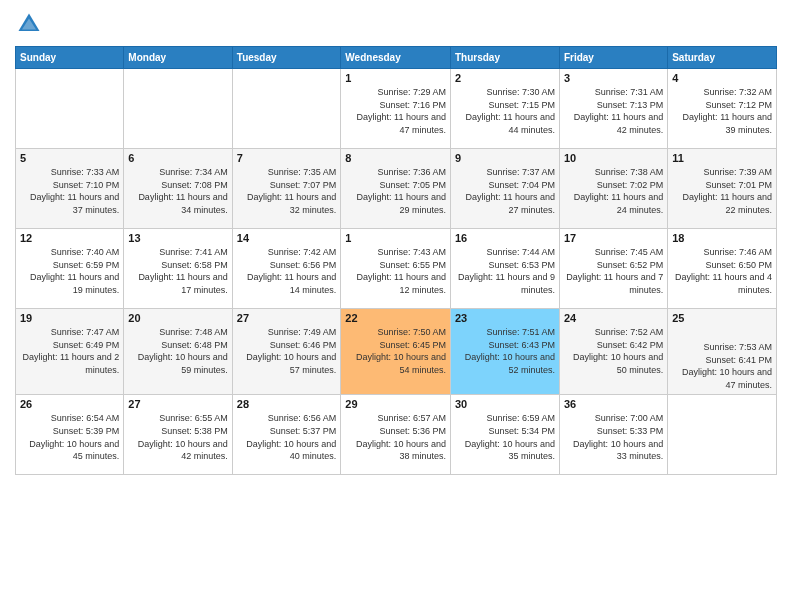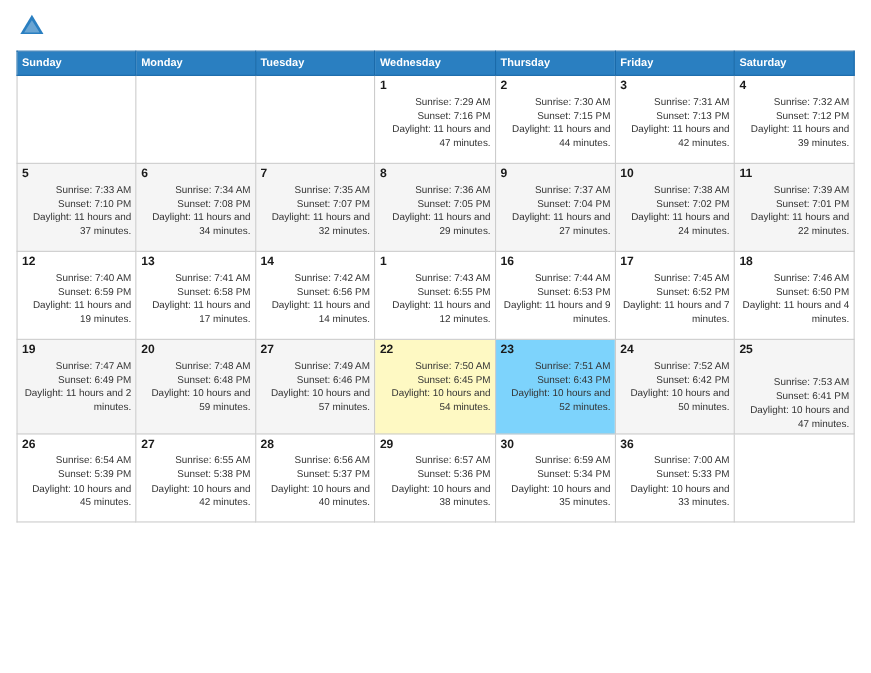--- a/index.html
+++ b/index.html
@@ -256,21 +256,21 @@
             <div class="day-info" style="white-space: pre-line;">Sunrise: 7:48 AM
 Sunset: 6:48 PM
 Daylight: 10 hours and 59 minutes.</div>
           </td>
           <td style="background: rgb(245, 245, 245);">
             <div class="day-number">27</div>
             <div class="day-info" style="white-space: pre-line;">Sunrise: 7:49 AM
 Sunset: 6:46 PM
 Daylight: 10 hours and 57 minutes.</div>
           </td>
-          <td style="background: #fef9c3;">
+          <td style="background: #fdba74;">
             <div class="day-number">22</div>
             <div class="day-info" style="white-space: pre-line;">Sunrise: 7:50 AM
 Sunset: 6:45 PM
 Daylight: 10 hours and 54 minutes.</div>
           </td>
           <td style="background: #7dd3fc;">
             <div class="day-number">23</div>
             <div class="day-info" style="white-space: pre-line;">Sunrise: 7:51 AM
 Sunset: 6:43 PM
 Daylight: 10 hours and 52 minutes.</div>

